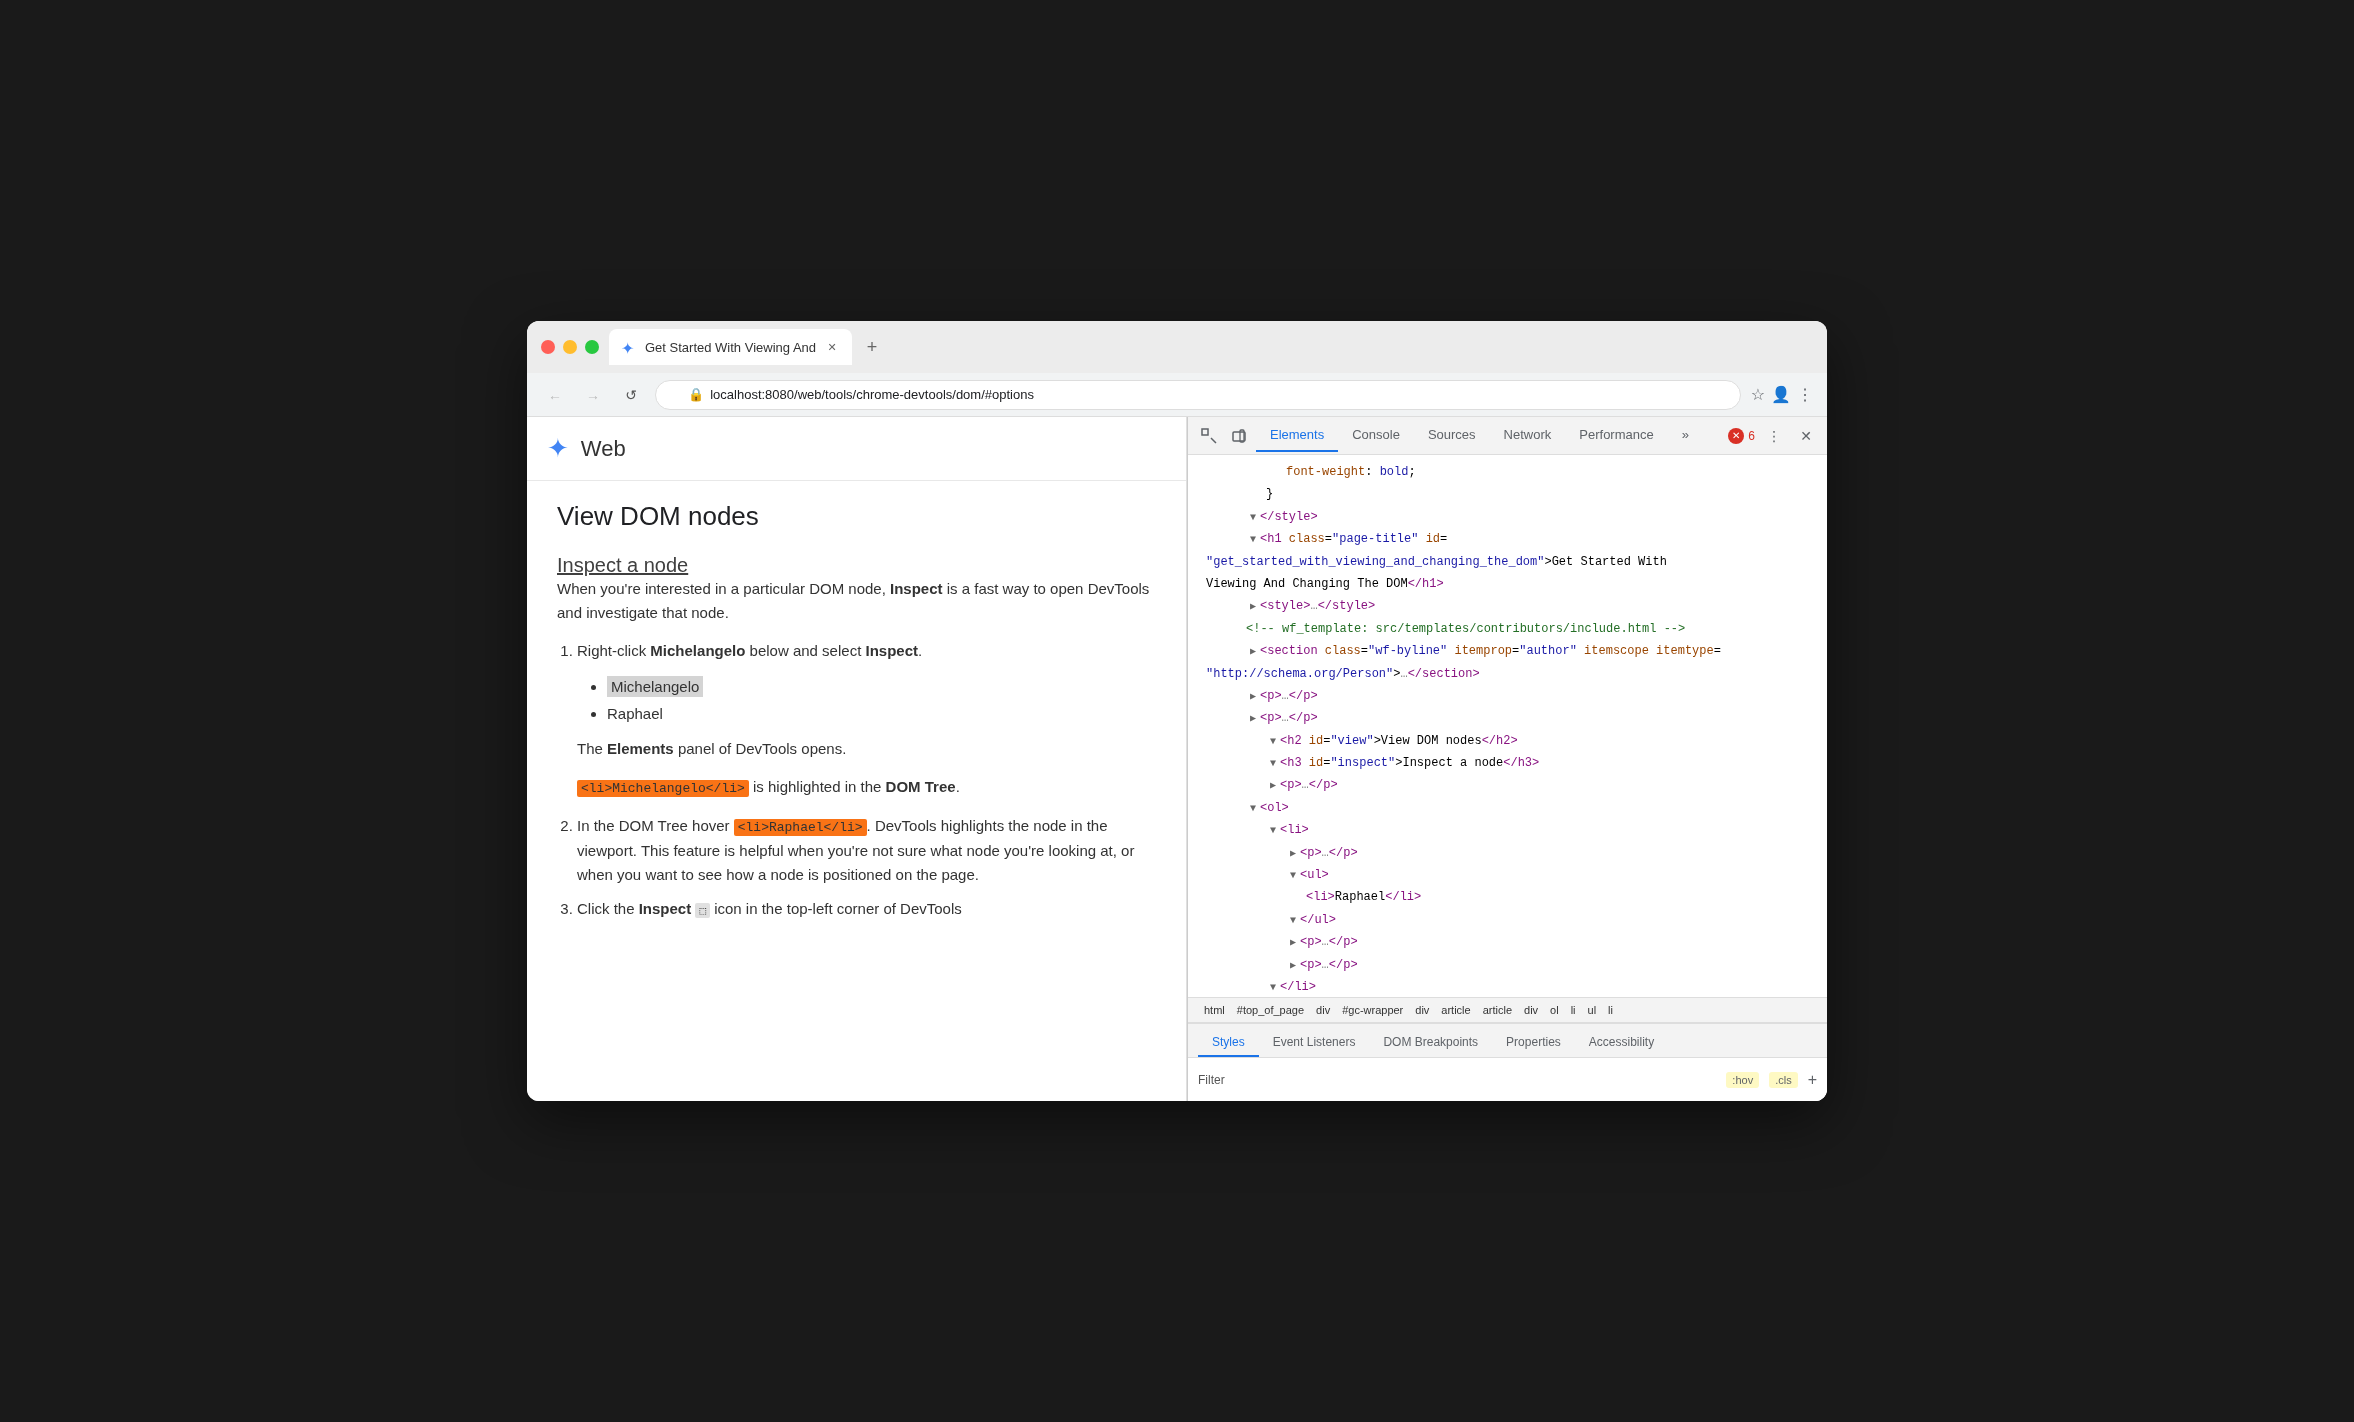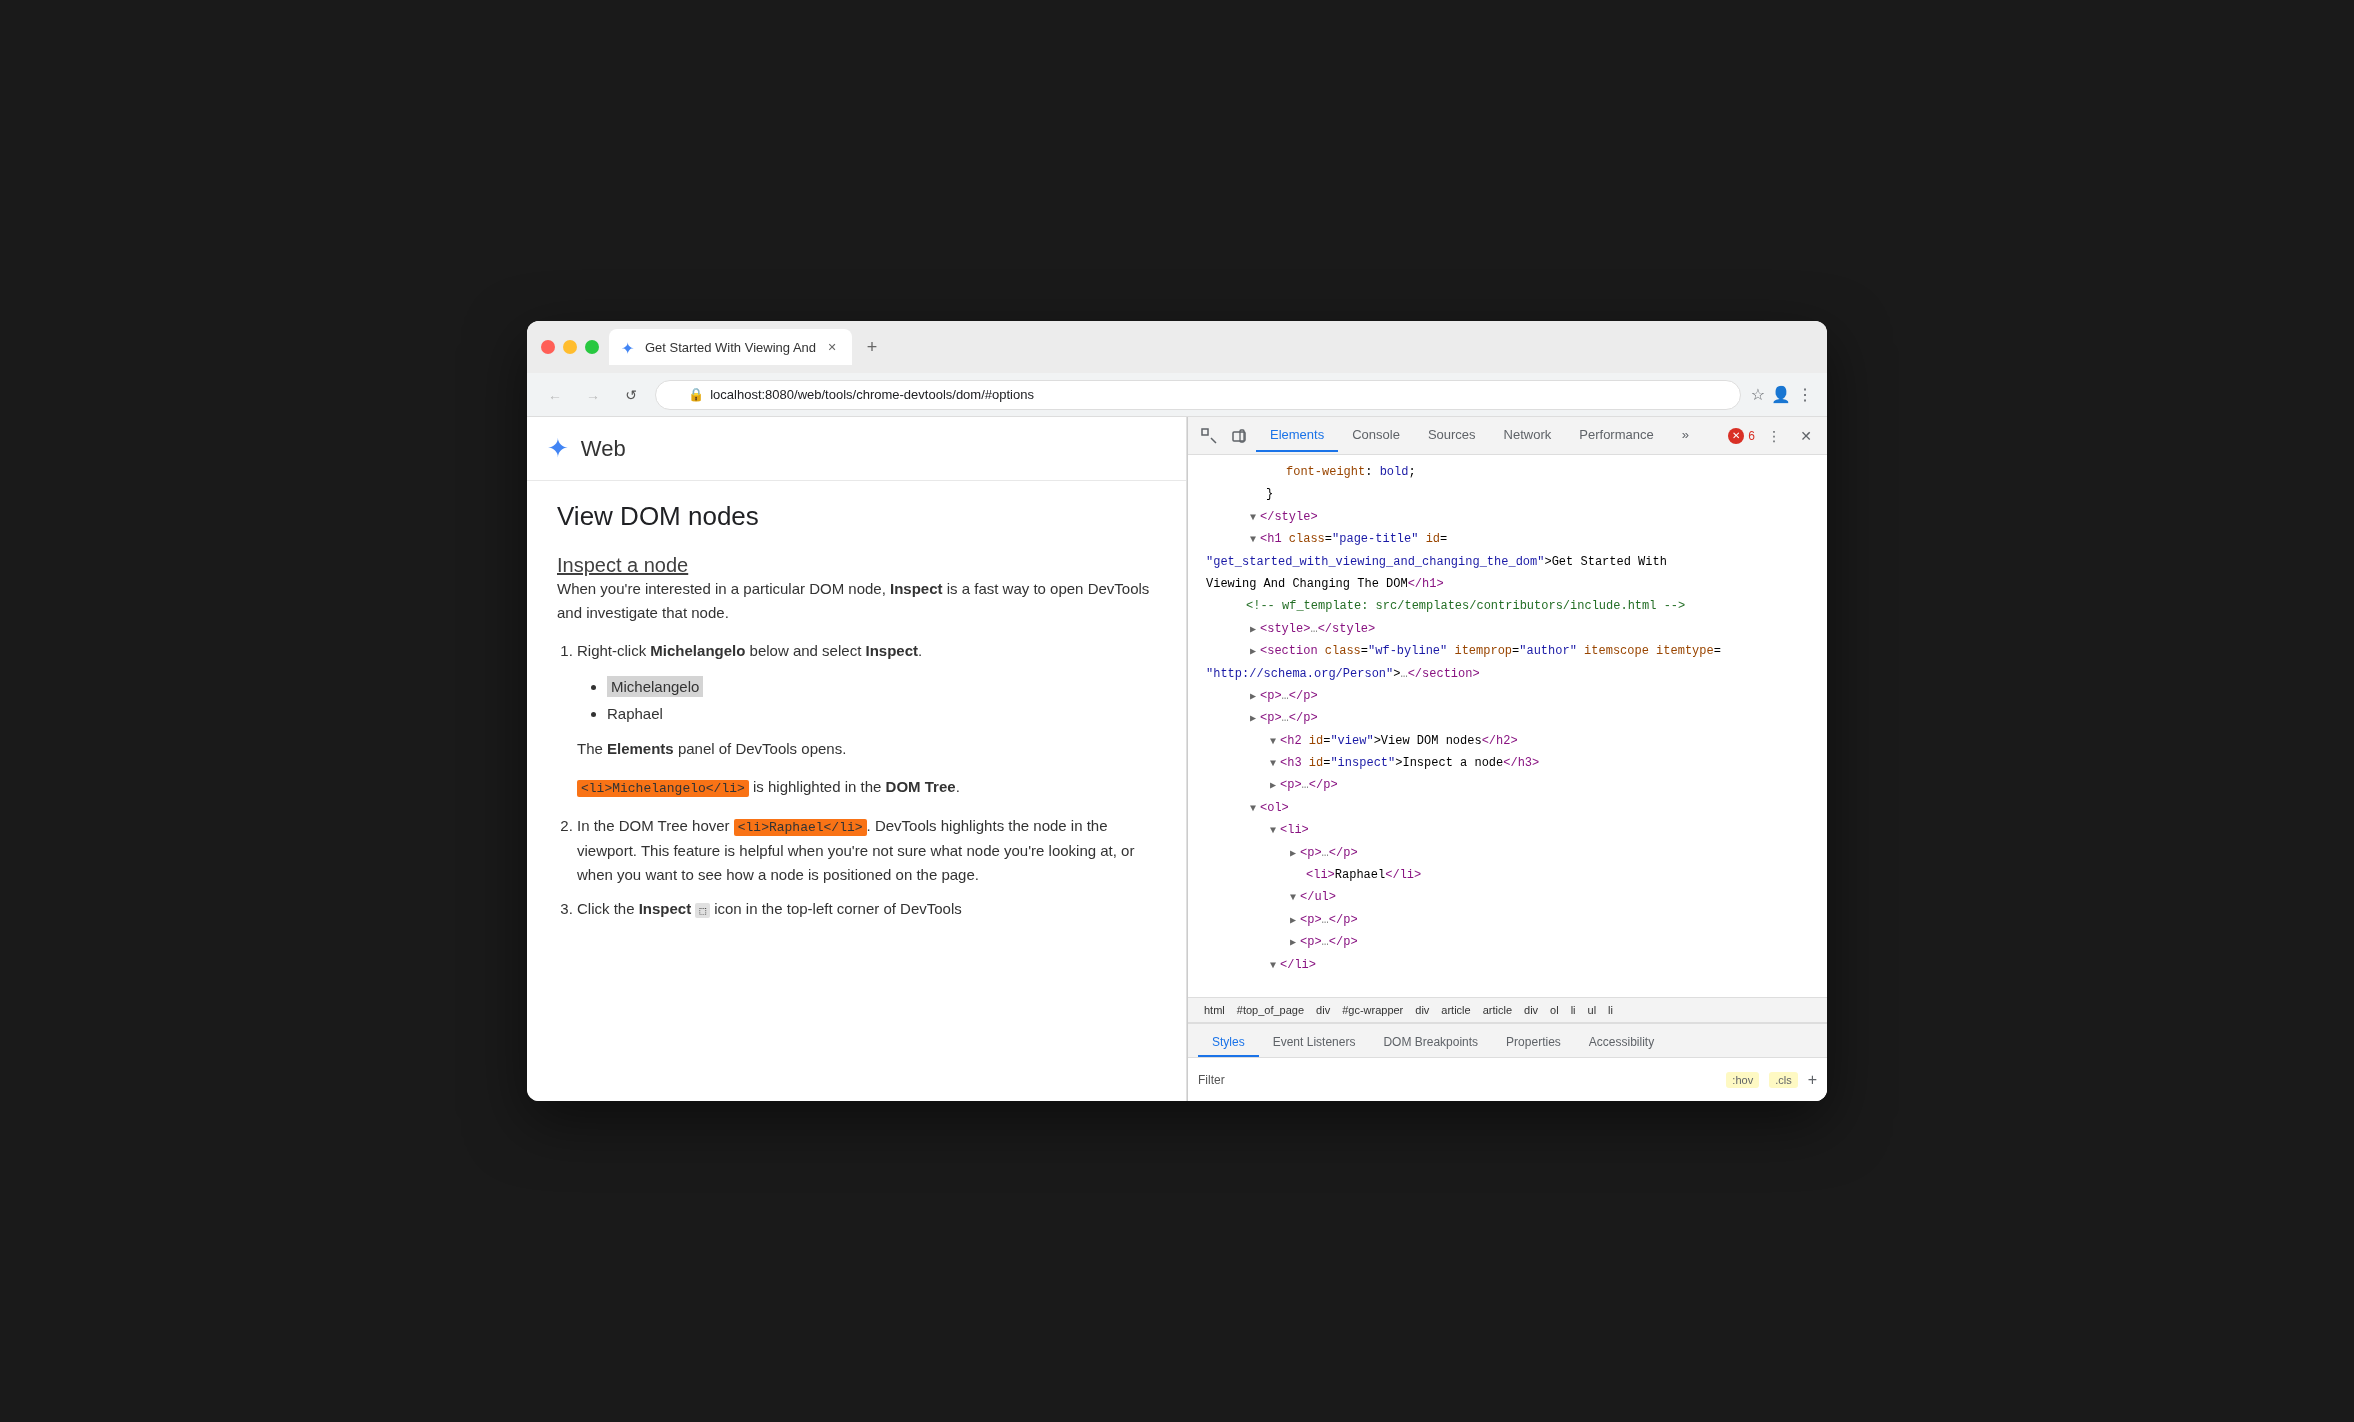--- a/index.html
+++ b/index.html
@@ -500,32 +500,33 @@
         </div>
       </div>
 
       <div class="dom-tree">
         <div class="dom-line indent-4"><span class="attr-name">font-weight</span><span>: </span><span class="attr-val">bold</span><span>;</span></div>
         <div class="dom-line indent-3"><span>}</span></div>
         <div class="dom-line indent-2"><span class="triangle open"></span><span class="tag">&lt;/style&gt;</span></div>
         <div class="dom-line indent-2"><span class="triangle open"></span><span class="tag">&lt;h1 </span><span class="attr-name">class</span><span>=</span><span class="attr-val">"page-title"</span> <span class="attr-name">id</span><span>=</span></div>
         <div class="dom-line indent-2" style="padding-left:10px"><span class="attr-val">"get_started_with_viewing_and_changing_the_dom"</span><span>&gt;Get Started With</span></div>
         <div class="dom-line indent-2" style="padding-left:10px"><span>Viewing And Changing The DOM</span><span class="tag">&lt;/h1&gt;</span></div>
+        <div class="dom-line indent-2"><span class="triangle closed"></span><span class="tag">&lt;style&gt;</span><span class="collapsed">…</span><span class="tag">&lt;/style&gt;</span></div>
         <div class="dom-line indent-2"><span class="comment">&lt;!-- wf_template: src/templates/contributors/include.html --&gt;</span></div>
-        <div class="dom-line indent-2"><span class="triangle closed"></span><span class="tag">&lt;style&gt;</span><span class="collapsed">…</span><span class="tag">&lt;/style&gt;</span></div>
         <div class="dom-line indent-2"><span class="triangle closed"></span><span class="tag">&lt;section </span><span class="attr-name">class</span><span>=</span><span class="attr-val">"wf-byline"</span> <span class="attr-name">itemprop</span><span>=</span><span class="attr-val">"author"</span> <span class="attr-name">itemscope</span> <span class="attr-name">itemtype</span><span>=</span></div>
         <div class="dom-line indent-2" style="padding-left:10px"><span class="attr-val">"http://schema.org/Person"</span><span>&gt;</span><span class="collapsed">…</span><span class="tag">&lt;/section&gt;</span></div>
         <div class="dom-line indent-2"><span class="triangle closed"></span><span class="tag">&lt;p&gt;</span><span class="collapsed">…</span><span class="tag">&lt;/p&gt;</span></div>
         <div class="dom-line indent-2"><span class="triangle closed"></span><span class="tag">&lt;p&gt;</span><span class="collapsed">…</span><span class="tag">&lt;/p&gt;</span></div>
         <div class="dom-line indent-3"><span class="triangle open"></span><span class="tag">&lt;h2 </span><span class="attr-name">id</span><span>=</span><span class="attr-val">"view"</span><span>&gt;View DOM nodes</span><span class="tag">&lt;/h2&gt;</span></div>
         <div class="dom-line indent-3"><span class="triangle open"></span><span class="tag">&lt;h3 </span><span class="attr-name">id</span><span>=</span><span class="attr-val">"inspect"</span><span>&gt;Inspect a node</span><span class="tag">&lt;/h3&gt;</span></div>
         <div class="dom-line indent-3"><span class="triangle closed"></span><span class="tag">&lt;p&gt;</span><span class="collapsed">…</span><span class="tag">&lt;/p&gt;</span></div>
         <div class="dom-line indent-2"><span class="triangle open"></span><span class="tag">&lt;ol&gt;</span></div>
         <div class="dom-line indent-3"><span class="triangle open"></span><span class="tag">&lt;li&gt;</span></div>
         <div class="dom-line indent-4"><span class="triangle closed"></span><span class="tag">&lt;p&gt;</span><span class="collapsed">…</span><span class="tag">&lt;/p&gt;</span></div>
+        <div class="dom-line indent-4"><span class="triangle open"></span><span class="tag">&lt;ul&gt;</span></div>
         <div class="dom-line indent-5" style="padding-left:110px"><span class="tag">&lt;li&gt;</span><span>Raphael</span><span class="tag">&lt;/li&gt;</span></div>
         <div class="dom-line indent-4"><span class="triangle open"></span><span class="tag">&lt;/ul&gt;</span></div>
         <div class="dom-line indent-4"><span class="triangle closed"></span><span class="tag">&lt;p&gt;</span><span class="collapsed">…</span><span class="tag">&lt;/p&gt;</span></div>
         <div class="dom-line indent-4"><span class="triangle closed"></span><span class="tag">&lt;p&gt;</span><span class="collapsed">…</span><span class="tag">&lt;/p&gt;</span></div>
         <div class="dom-line indent-3"><span class="triangle open"></span><span class="tag">&lt;/li&gt;</span></div>
 
       </div>
 
       <div class="breadcrumb-bar">
         <span class="bc-item">html</span>

